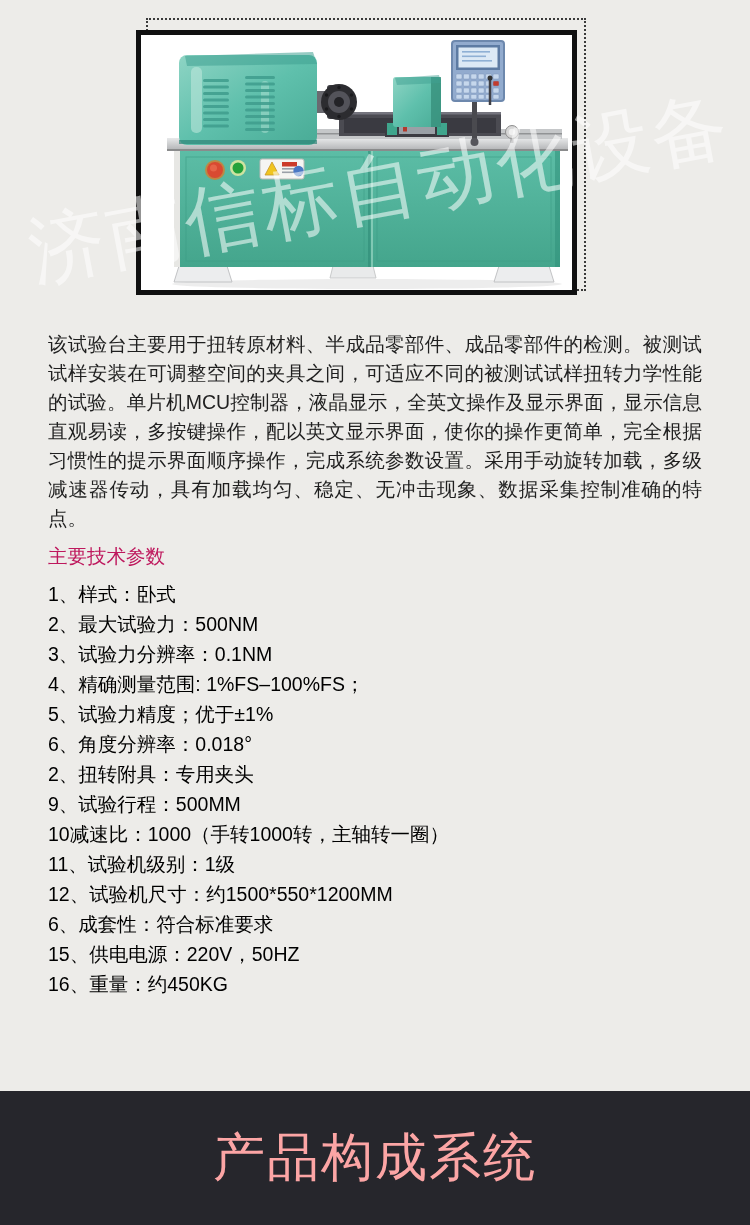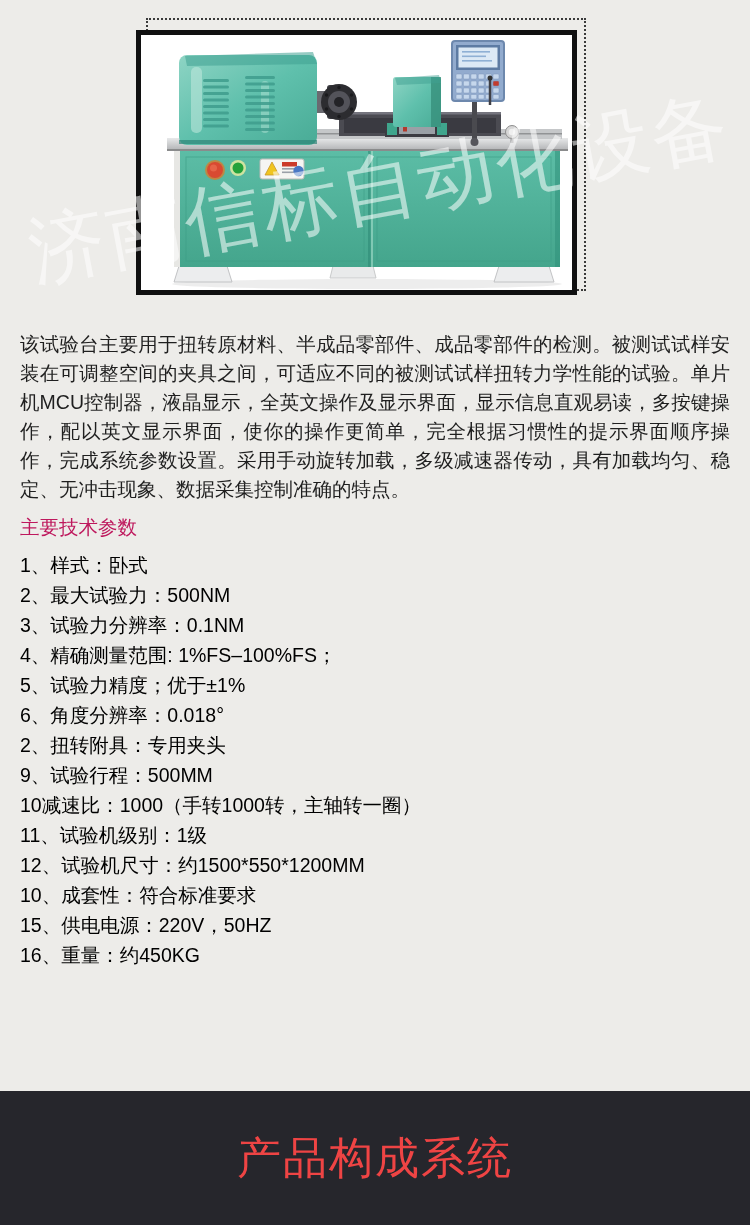--- a/index.html
+++ b/index.html
@@ -25,21 +25,21 @@
   .photo-frame svg{display:block;width:431px;height:255px;}
   .watermark{
     position:absolute;left:30px;top:215px;z-index:3;
     font-size:76px;letter-spacing:3px;line-height:76px;white-space:nowrap;
     color:rgba(255,255,255,0.55);
     transform:rotate(-10.5deg);transform-origin:0 50%;
     pointer-events:none;user-select:none;
   }
 
   
-  .content{padding:0 20px;}
+  .content{padding:0 48px;}
   .desc{
     margin:30px 0 0;
     font-size:19.5px;line-height:29px;
     text-align:justify;color:#1f1f1f;
   }
   .params-title{
     margin:8px 0 0;font-size:19.5px;line-height:30px;
     font-weight:400;color:#be185d;
   }
   .params-list{
@@ -48,21 +48,21 @@
   .params-list li{
     font-size:19.5px;line-height:30px;color:#000000;
   }
 
   
   .footer-banner{
     position:absolute;left:0;top:1091px;width:750px;height:134px;
     background:#26262c;display:flex;align-items:center;justify-content:center;
   }
   .footer-banner .banner-title{
-    color:#ef4444;font-size:44px;letter-spacing:2px;font-weight:400;
+    color:#fca5a5;font-size:52px;letter-spacing:2px;font-weight:400;
   }
 </style>
 </head>
 <body>
 
 <div class="page">
 
   <div class="hero">
     <div class="dotted-frame"></div>
     <div class="photo-frame">
@@ -248,21 +248,21 @@
         <li>2、最大试验力：500NM</li>
         <li>3、试验力分辨率：0.1NM</li>
         <li>4、精确测量范围: 1%FS–100%FS；</li>
         <li>5、试验力精度；优于±1%</li>
         <li>6、角度分辨率：0.018°</li>
         <li>2、扭转附具：专用夹头</li>
         <li>9、试验行程：500MM</li>
         <li>10减速比：1000（手转1000转，主轴转一圈）</li>
         <li>11、试验机级别：1级</li>
         <li>12、试验机尺寸：约1500*550*1200MM</li>
-        <li>10、成套性：符合标准要求</li>
+        <li>6、成套性：符合标准要求</li>
         <li>15、供电电源：220V，50HZ</li>
         <li>16、重量：约450KG</li>
       </ul>
   </div>
 
   <div class="footer-banner">
     <span class="banner-title">产品构成系统</span>
   </div>
 
 </div>

